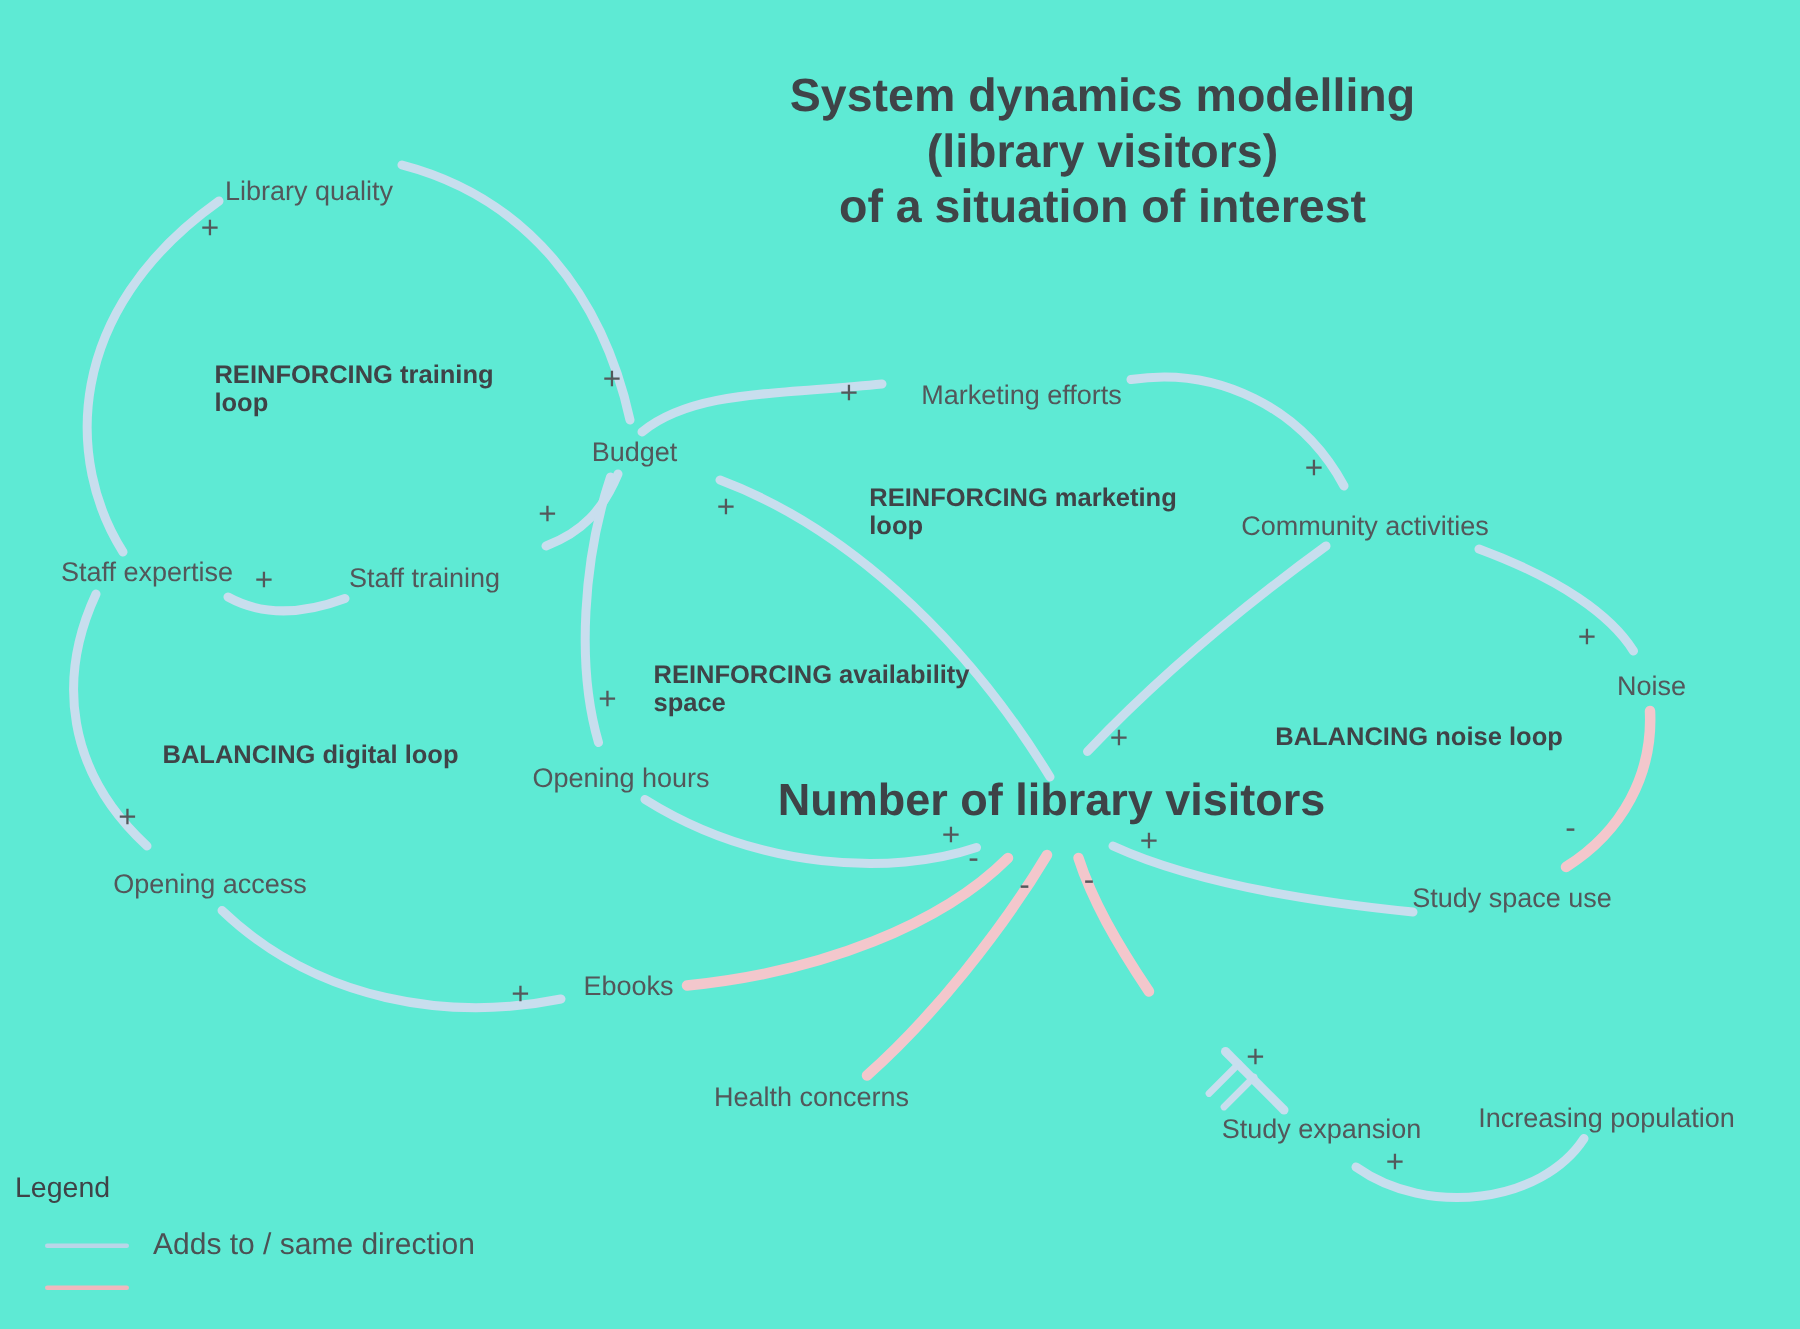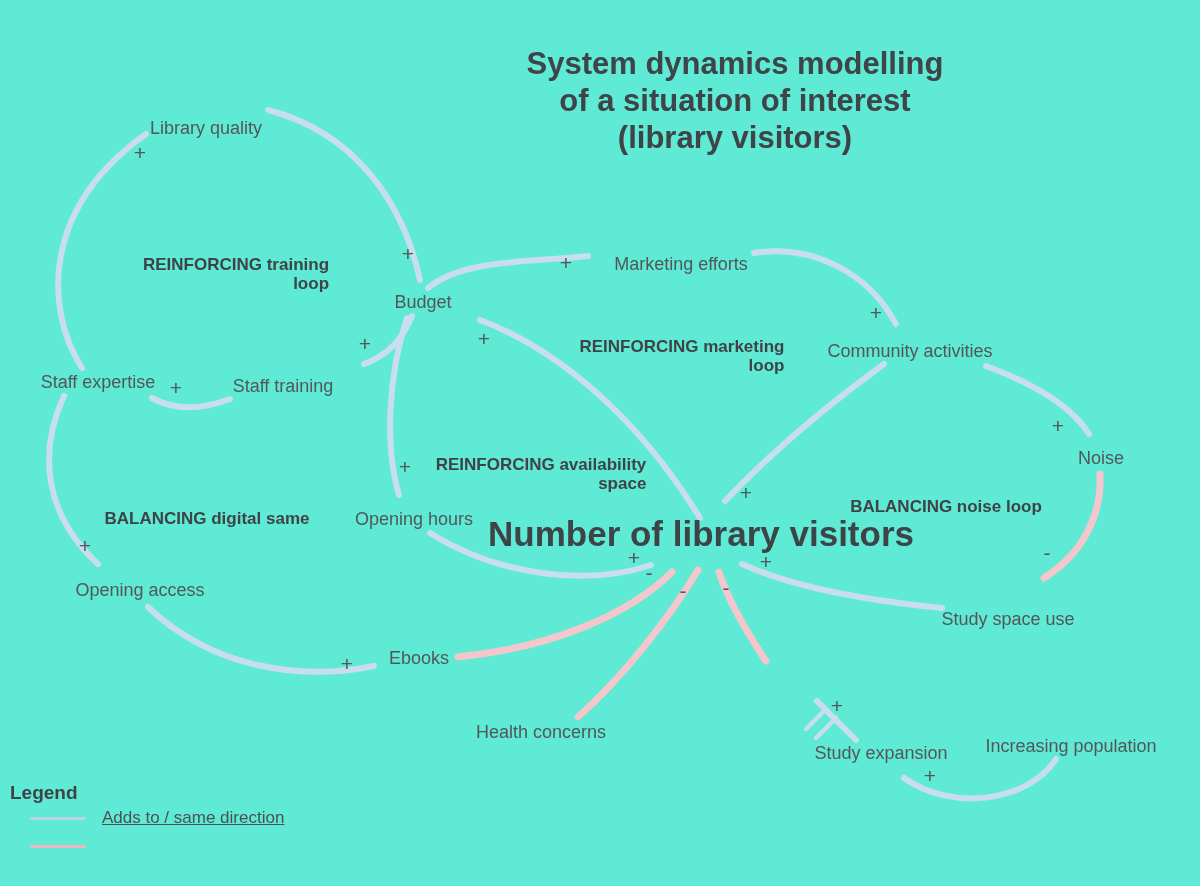--- a/index.html
+++ b/index.html
@@ -22,37 +22,37 @@
     position:absolute;left:735px;top:45px;
     transform:translateX(-50%);
     text-align:center;
     font-size:31px;font-weight:700;line-height:37px;
     color:#3f4448;white-space:nowrap;
   }
   .node{
     position:absolute;transform:translate(-50%,-50%);
     font-size:18px;color:#53575a;white-space:nowrap;
   }
-  .node.big{font-size:35px;font-weight:700;color:#3e4347;}
+  .node.big{font-size:30px;font-weight:700;color:#3e4347;}
   .loop{
     position:absolute;transform:translate(-50%,-50%);
     font-size:17px;font-weight:700;color:#3f4347;
-    text-align:right;white-space:pre-line;line-height:19px;margin-top:15px;
+    text-align:left;white-space:pre-line;line-height:19px;
   }
   .sign{
     position:absolute;transform:translate(-50%,-50%);
     font-size:21px;color:#54585b;line-height:1;
   }
   .legend{position:absolute;left:10px;top:782px;}
-  .legend-heading{font-size:19px;font-weight:700;color:#3f4347;}
+  .legend-heading{font-size:19px;font-weight:400;color:#3f4347;margin-bottom:12px;}
   .legend-row{display:flex;align-items:center;height:28px;}
   .legend-swatch{width:56px;height:3px;border-radius:2px;margin-left:20px;margin-right:16px;flex:none;}
   .legend-swatch.blue{background:#b9d6e8;}
   .legend-swatch.pink{background:#eeb9be;}
-  .legend-label{font-size:17px;color:#4c5154;white-space:nowrap;text-decoration:underline;}
+  .legend-label{font-size:20px;color:#4c5154;white-space:nowrap;}
 </style>
 </head>
 <body>
 
 <div class="canvas">
 
   <svg class="arrows" width="1200" height="886" viewBox="0 0 1200 886">
     <defs>
       <marker id="head-blue" markerWidth="4" markerHeight="3.6" refX="3.1" refY="1.8" orient="auto" markerUnits="strokeWidth">
         <path d="M0,0 L4,1.8 L0,3.6 L0.9,1.8 z" fill="#c8deee"></path>
@@ -81,47 +81,47 @@
     <path class="blue" d="M 407,318 C 389,372 384,444 399,495" marker-end="url(#head-blue)"></path>
     <path class="blue" d="M 700,518 C 640,420 560,350 480,320" marker-end="url(#head-blue)"></path>
     <path class="blue" d="M 856,740 C 842,726 830,714 817,701" marker-end="url(#head-blue)"></path>
     <path class="mark" d="M 806,729 L 826,709"></path>
     <path class="mark" d="M 816,738 L 836,718"></path>
     <path class="blue" d="M 1056,759 C 1028,802 952,812 904,778" marker-end="url(#head-blue)"></path>
   </svg>
 
   <div class="title">
     <div>System dynamics modelling</div>
+    <div>(library visitors)</div>
     <div>of a situation of interest</div>
-    <div>(library visitors)</div>
   </div>
 
   <div class="node" style="left:206px;top:128px">Library quality</div>
   <div class="node" style="left:423px;top:302px">Budget</div>
   <div class="node" style="left:283px;top:386px">Staff training</div>
   <div class="node" style="left:98px;top:382px">Staff expertise</div>
   <div class="node" style="left:140px;top:590px">Opening access</div>
   <div class="node" style="left:414px;top:519px">Opening hours</div>
   <div class="node" style="left:681px;top:264px">Marketing efforts</div>
   <div class="node" style="left:910px;top:351px">Community activities</div>
   <div class="node" style="left:1101px;top:458px">Noise</div>
-  <div class="node" style="left:1008px;top:619px">Study space use</div>
+  <div class="node" style="left:1008px;top:599px">Study space use</div>
   <div class="node big" style="left:701px;top:534px">Number of library visitors</div>
   <div class="node" style="left:419px;top:658px">Ebooks</div>
   <div class="node" style="left:541px;top:732px">Health concerns</div>
   <div class="node" style="left:881px;top:753px">Study expansion</div>
   <div class="node" style="left:1071px;top:746px">Increasing population</div>
 
   <div class="loop" style="left:236px;top:259px">REINFORCING training
 loop</div>
   <div class="loop" style="left:682px;top:341px">REINFORCING marketing
 loop</div>
   <div class="loop" style="left:541px;top:459px">REINFORCING availability
 space</div>
-  <div class="loop" style="left:207px;top:503px">BALANCING digital same</div>
+  <div class="loop" style="left:207px;top:503px">BALANCING digital loop</div>
   <div class="loop" style="left:946px;top:491px">BALANCING noise loop</div>
 
   <div class="sign" style="left:140px;top:152px">+</div>
   <div class="sign" style="left:408px;top:253px">+</div>
   <div class="sign" style="left:365px;top:343px">+</div>
   <div class="sign" style="left:176px;top:387px">+</div>
   <div class="sign" style="left:85px;top:545px">+</div>
   <div class="sign" style="left:347px;top:663px">+</div>
   <div class="sign" style="left:649px;top:572px">-</div>
   <div class="sign" style="left:566px;top:262px">+</div>

